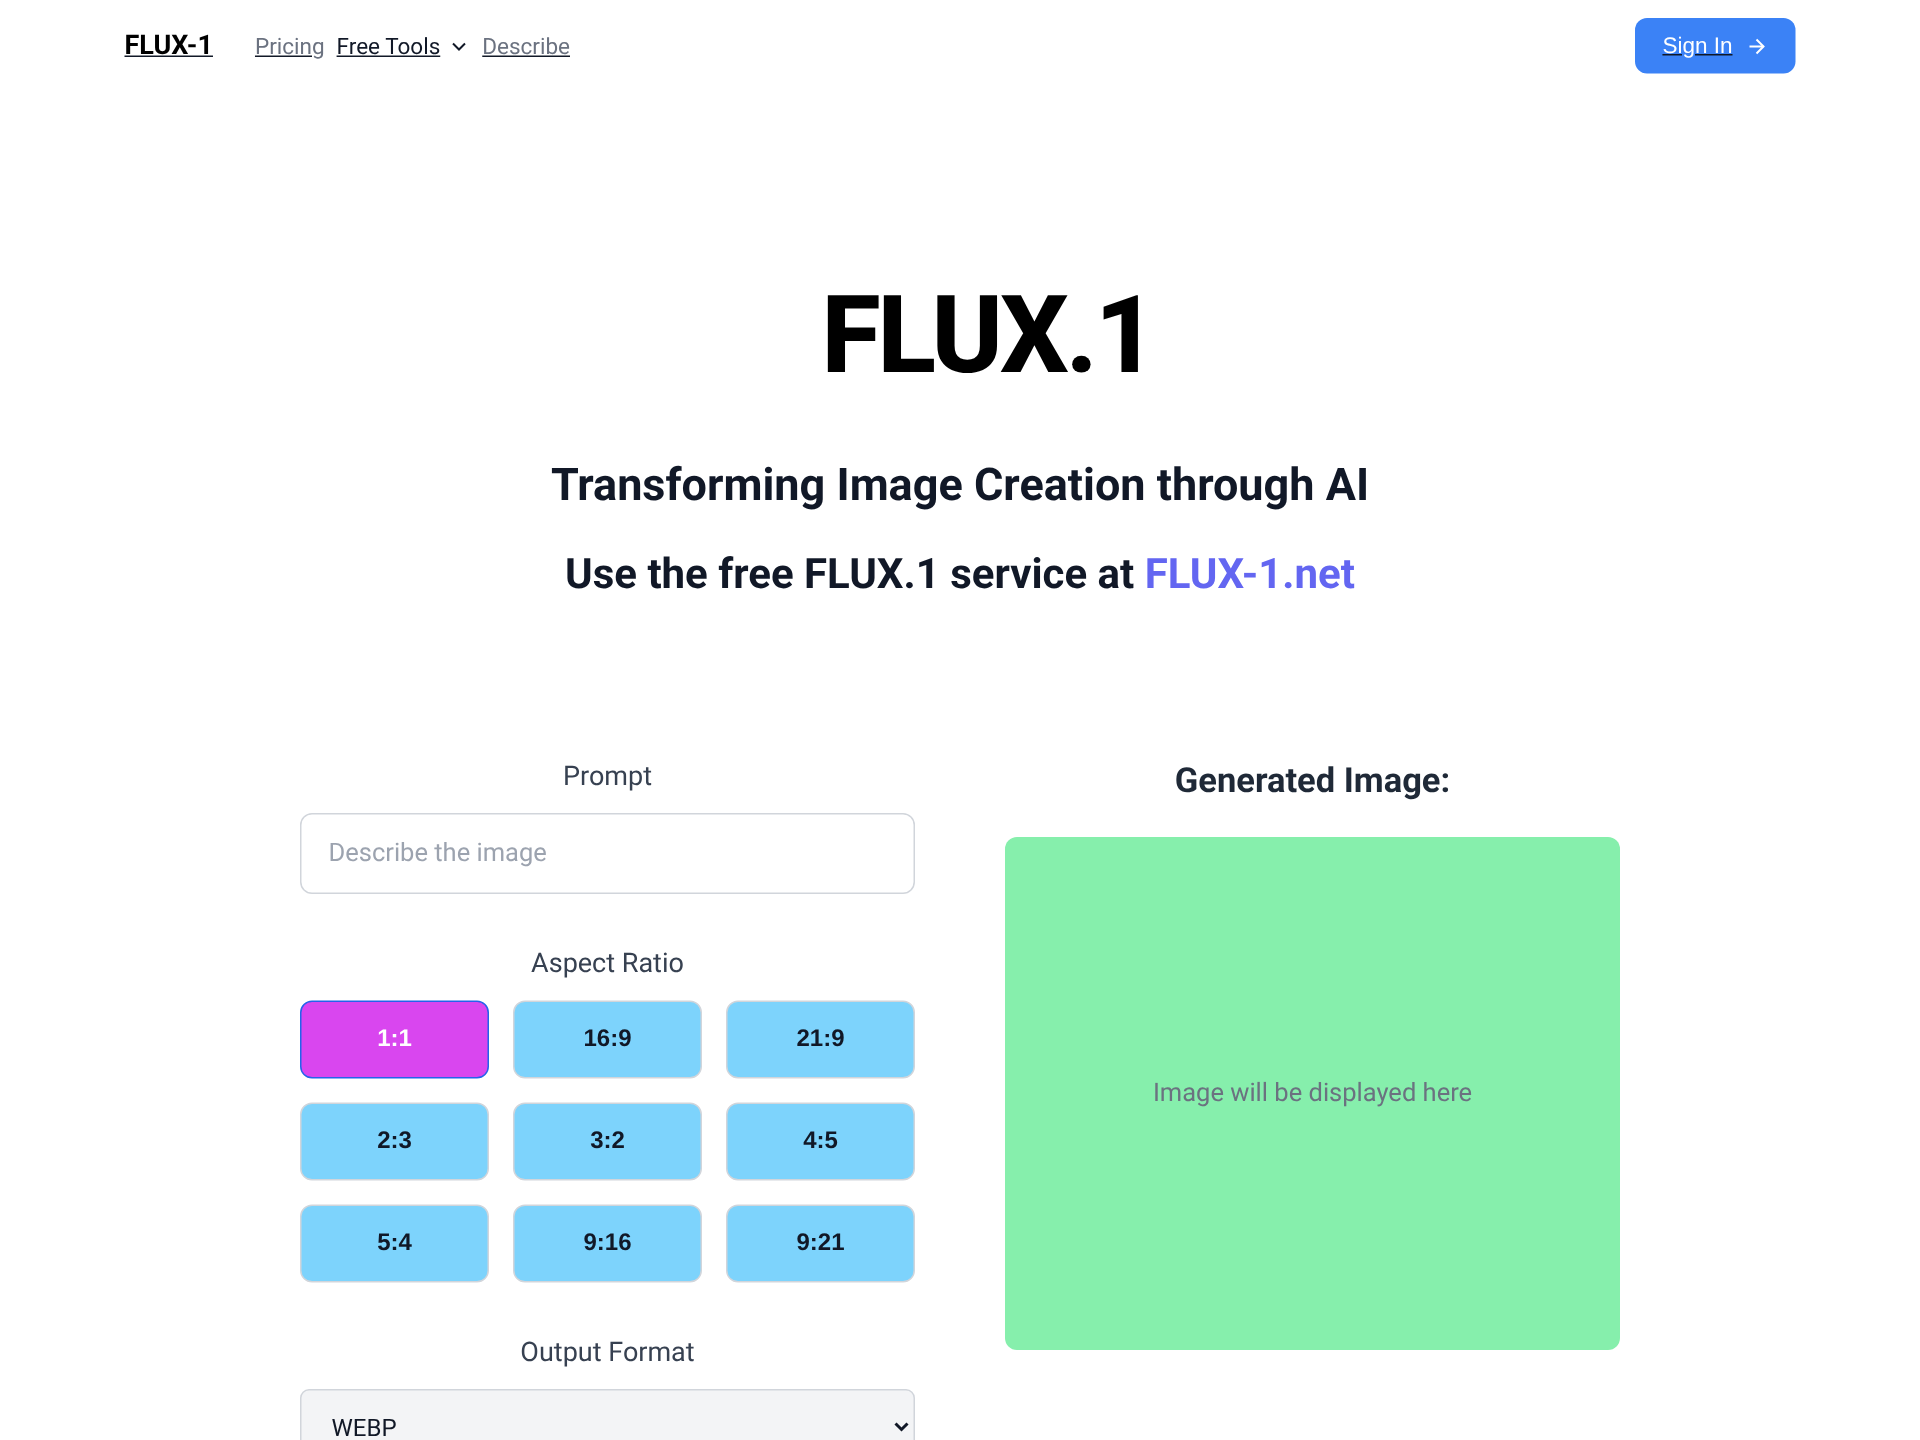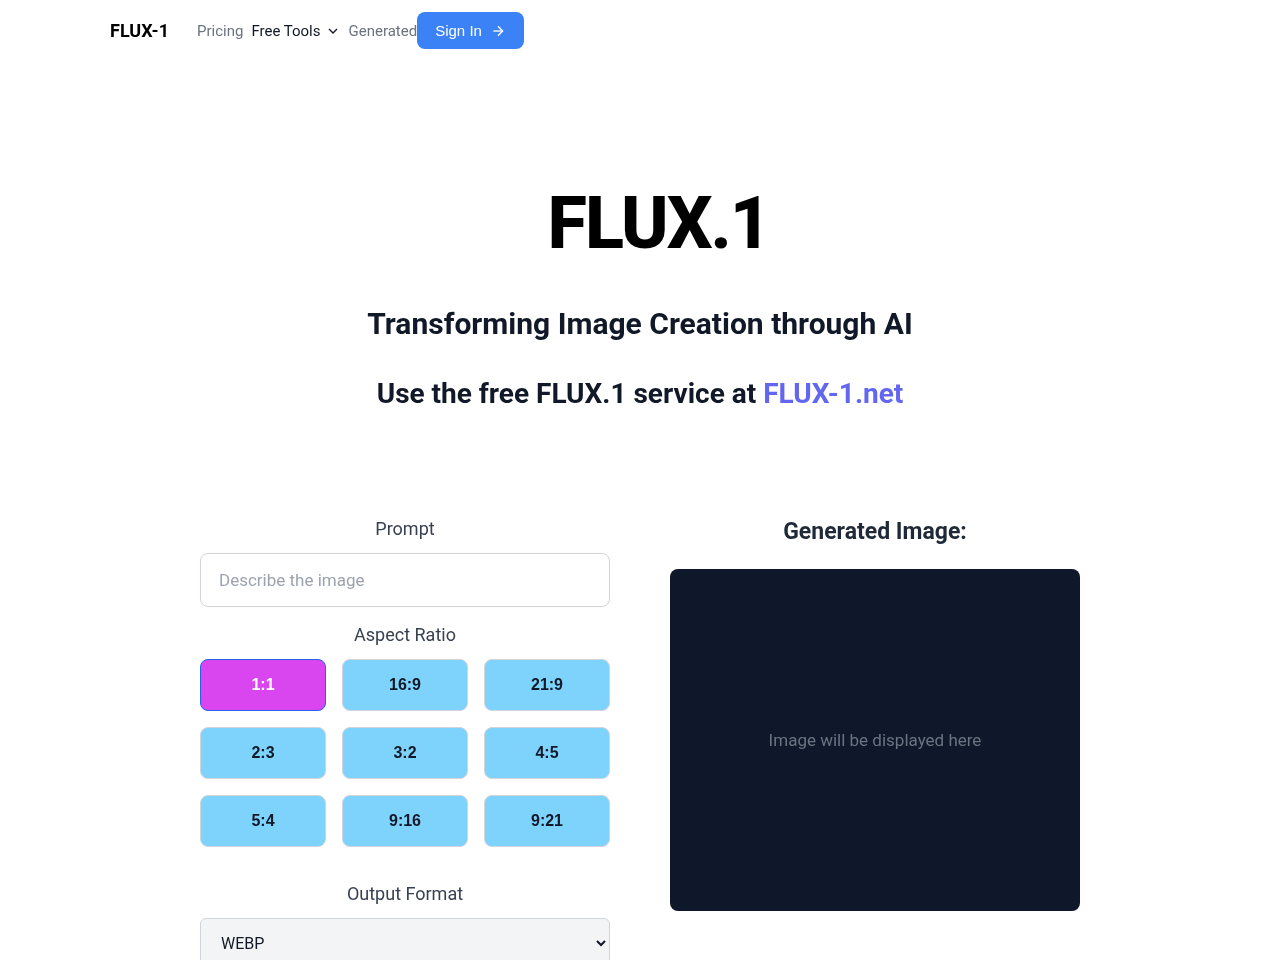--- a/index.html
+++ b/index.html
@@ -10,22 +10,23 @@
     
     body {
       font-family: -apple-system, BlinkMacSystemFont, 'Segoe UI', Roboto, sans-serif;
       background: #ffffff;
       color: #111827;
     }
     
     .header {
       display: flex;
       align-items: center;
-      justify-content: flex-start;
-      padding: 12px 110px;
+      justify-content: space-between;
+      padding: 12px 83px;
+      text-decoration: underline;
     }
     
     .header-left {
       display: flex;
       align-items: center;
       gap: 28px;
     }
     
     .logo-section {
       display: flex;
@@ -99,21 +100,21 @@
     .hero-subtitle {
       font-size: 30px;
       font-weight: 700;
       margin-top: 40px;
       color: #111827;
     }
     
     .hero-cta {
       font-size: 28px;
       font-weight: 700;
-      margin-top: 36px;
+      margin-top: 25px;
       color: #111827;
     }
     
     .hero-cta-link {
       color: #6366f1;
     }
     
     .main-content {
       max-width: 960px;
       margin: 0 auto;
@@ -143,21 +144,21 @@
       font-size: 17px;
       color: #111827;
       font-family: inherit;
     }
     
     .prompt-input::placeholder {
       color: #9ca3af;
     }
     
     .aspect-section {
-      margin-top: 17px;
+      margin-top: 36px;
     }
     
     .aspect-grid {
       display: grid;
       grid-template-columns: repeat(3, 1fr);
       gap: 16px;
       margin-top: 4px;
     }
     
     .aspect-btn {
@@ -200,21 +201,21 @@
     
     .preview-title {
       font-size: 23px;
       font-weight: 700;
       text-align: center;
       color: #1f2937;
       margin-bottom: 24px;
     }
     
     .preview-box {
-      background: #0f172a;
+      background: #86efac;
       border-radius: 8px;
       height: 342px;
       display: flex;
       align-items: center;
       justify-content: center;
       color: #6b7280;
       font-size: 17px;
     }
   </style>
 </head>
@@ -226,21 +227,21 @@
       <span class="logo-text">FLUX-1</span>
     </div>
     <nav class="nav-links">
       <span class="nav-link">Pricing</span>
       <span class="nav-link dark">
         <span>Free Tools</span>
         <svg class="chevron-down" viewBox="0 0 24 24" fill="none" stroke="currentColor" stroke-width="2">
           <polyline points="6 9 12 15 18 9"></polyline>
         </svg>
       </span>
-      <span class="nav-link">Generated</span>
+      <span class="nav-link">Describe</span>
     </nav>
   </div>
   <button class="sign-in-btn">
     <span>Sign In</span>
     <svg class="arrow-icon" viewBox="0 0 24 24" fill="none" stroke="currentColor" stroke-width="2">
       <line x1="5" y1="12" x2="19" y2="12"></line>
       <polyline points="12 5 19 12 12 19"></polyline>
     </svg>
   </button>
 </header>

